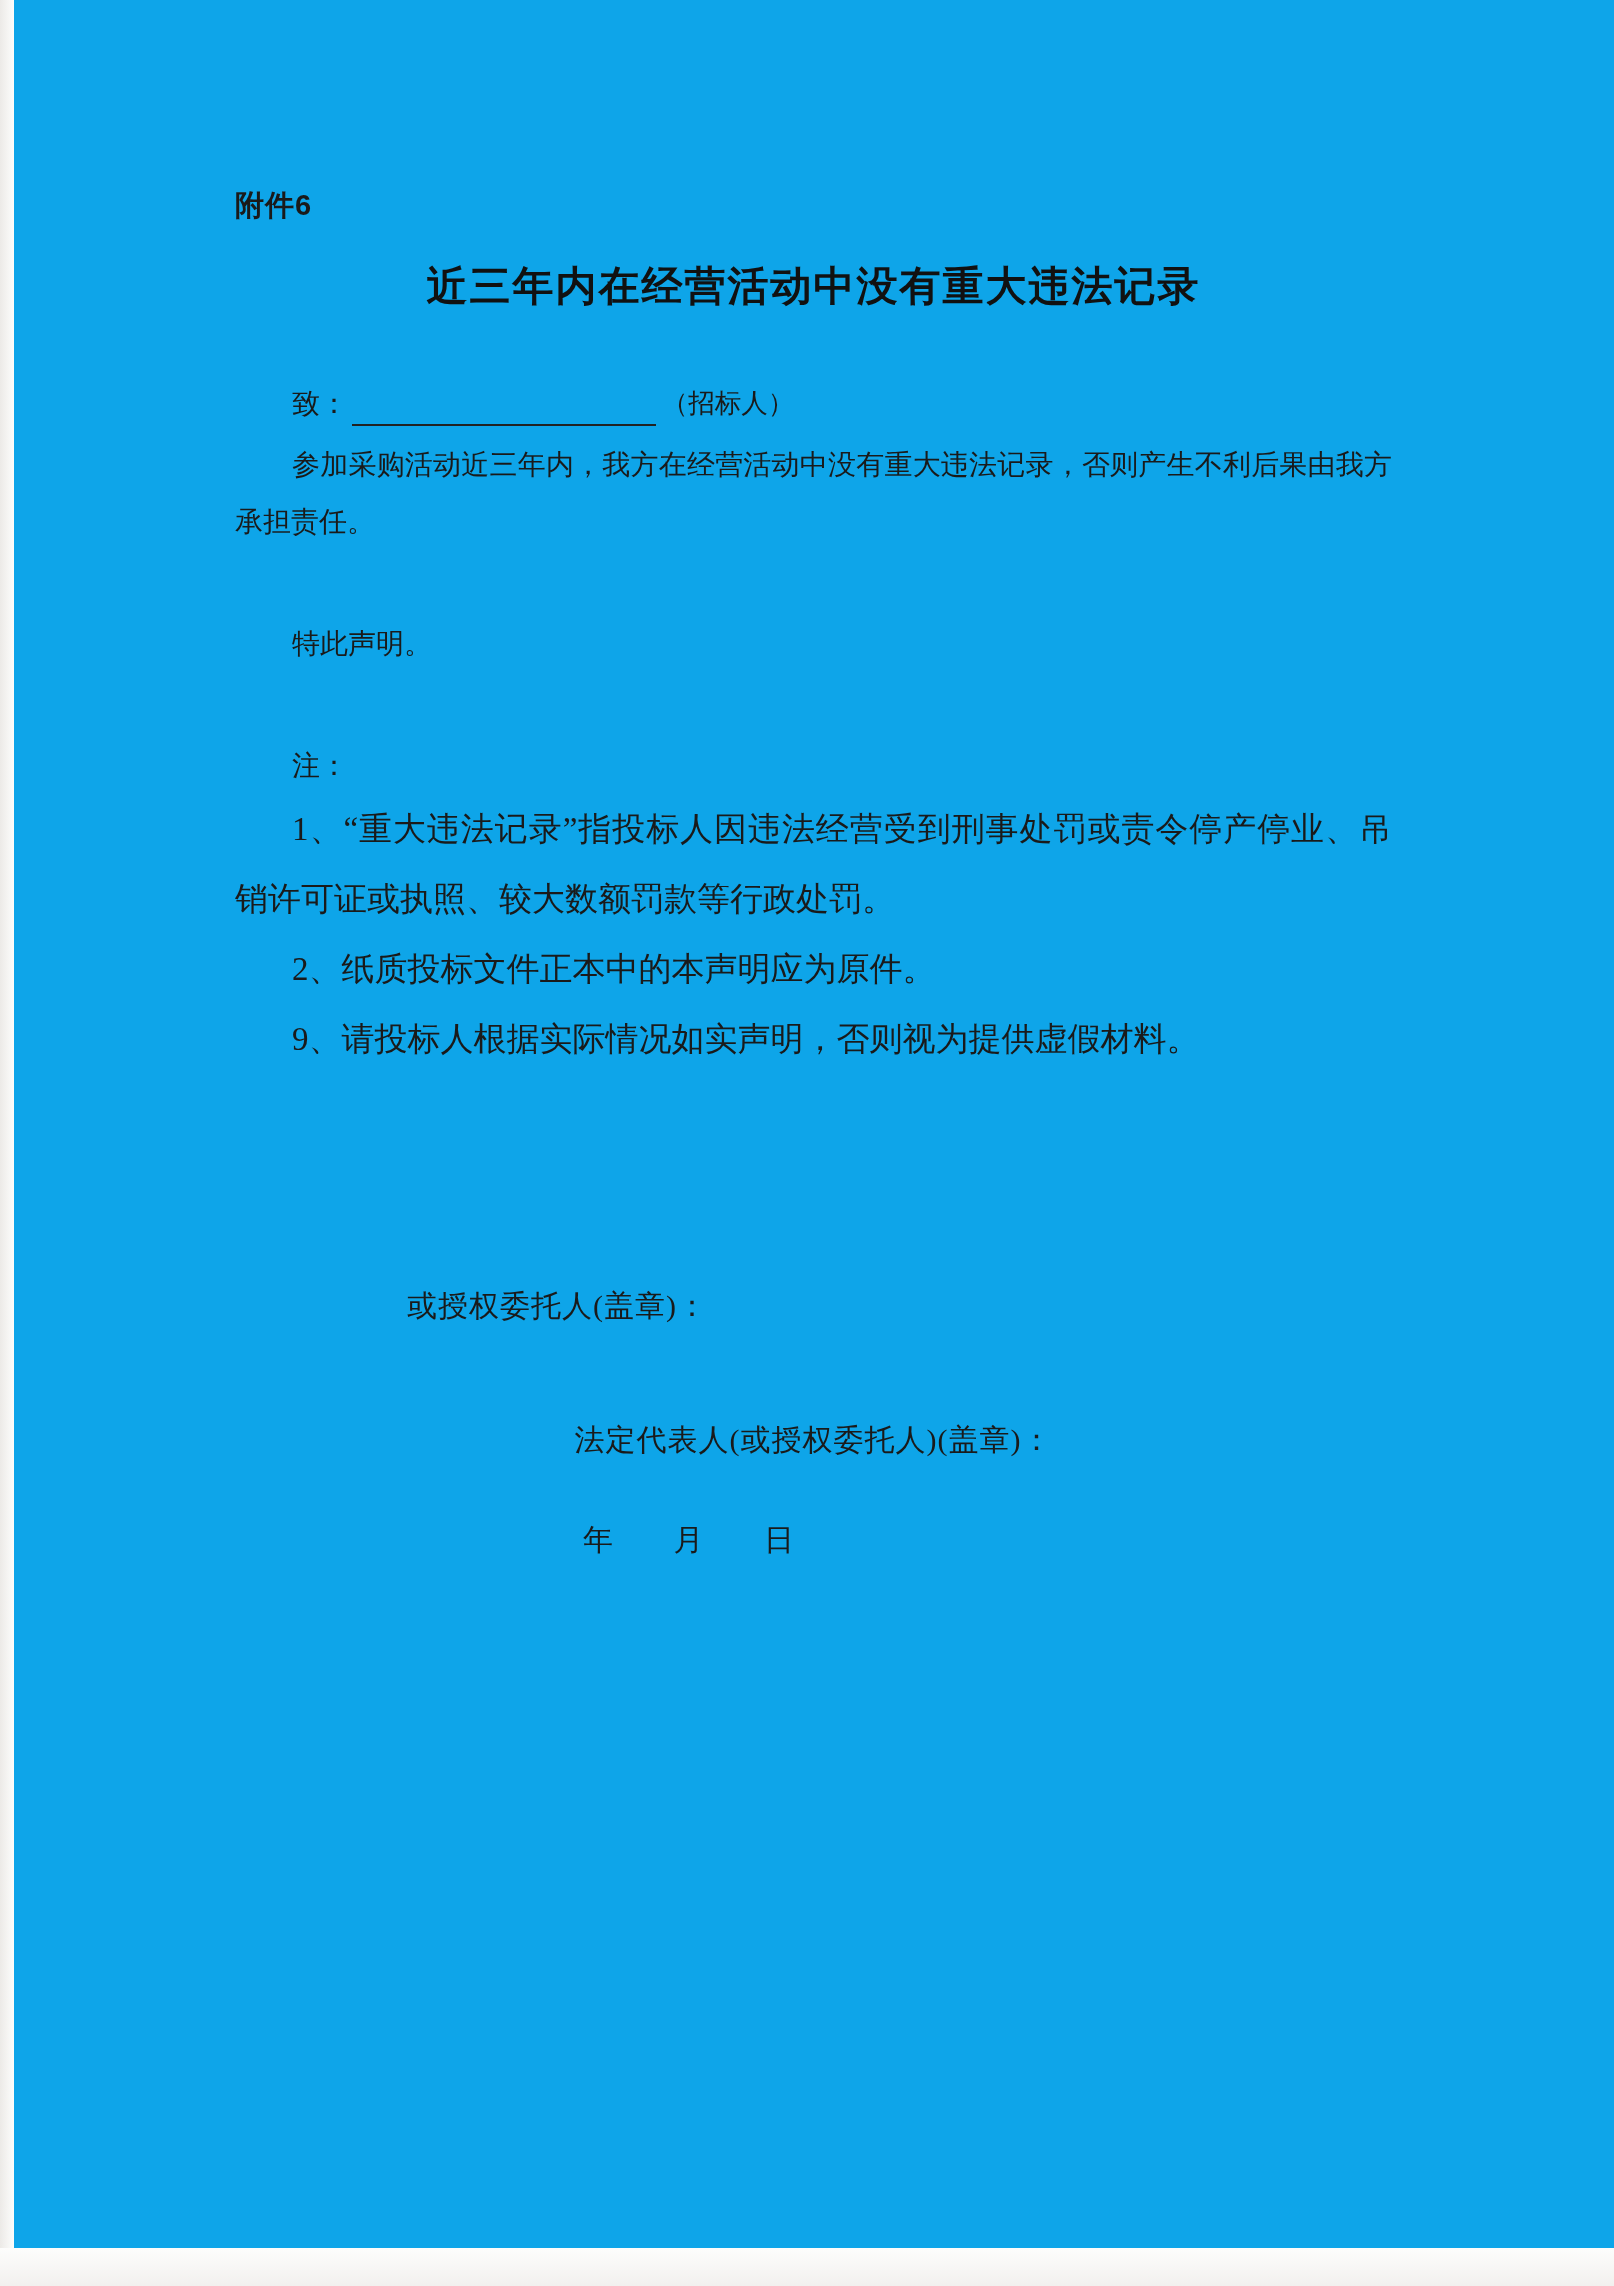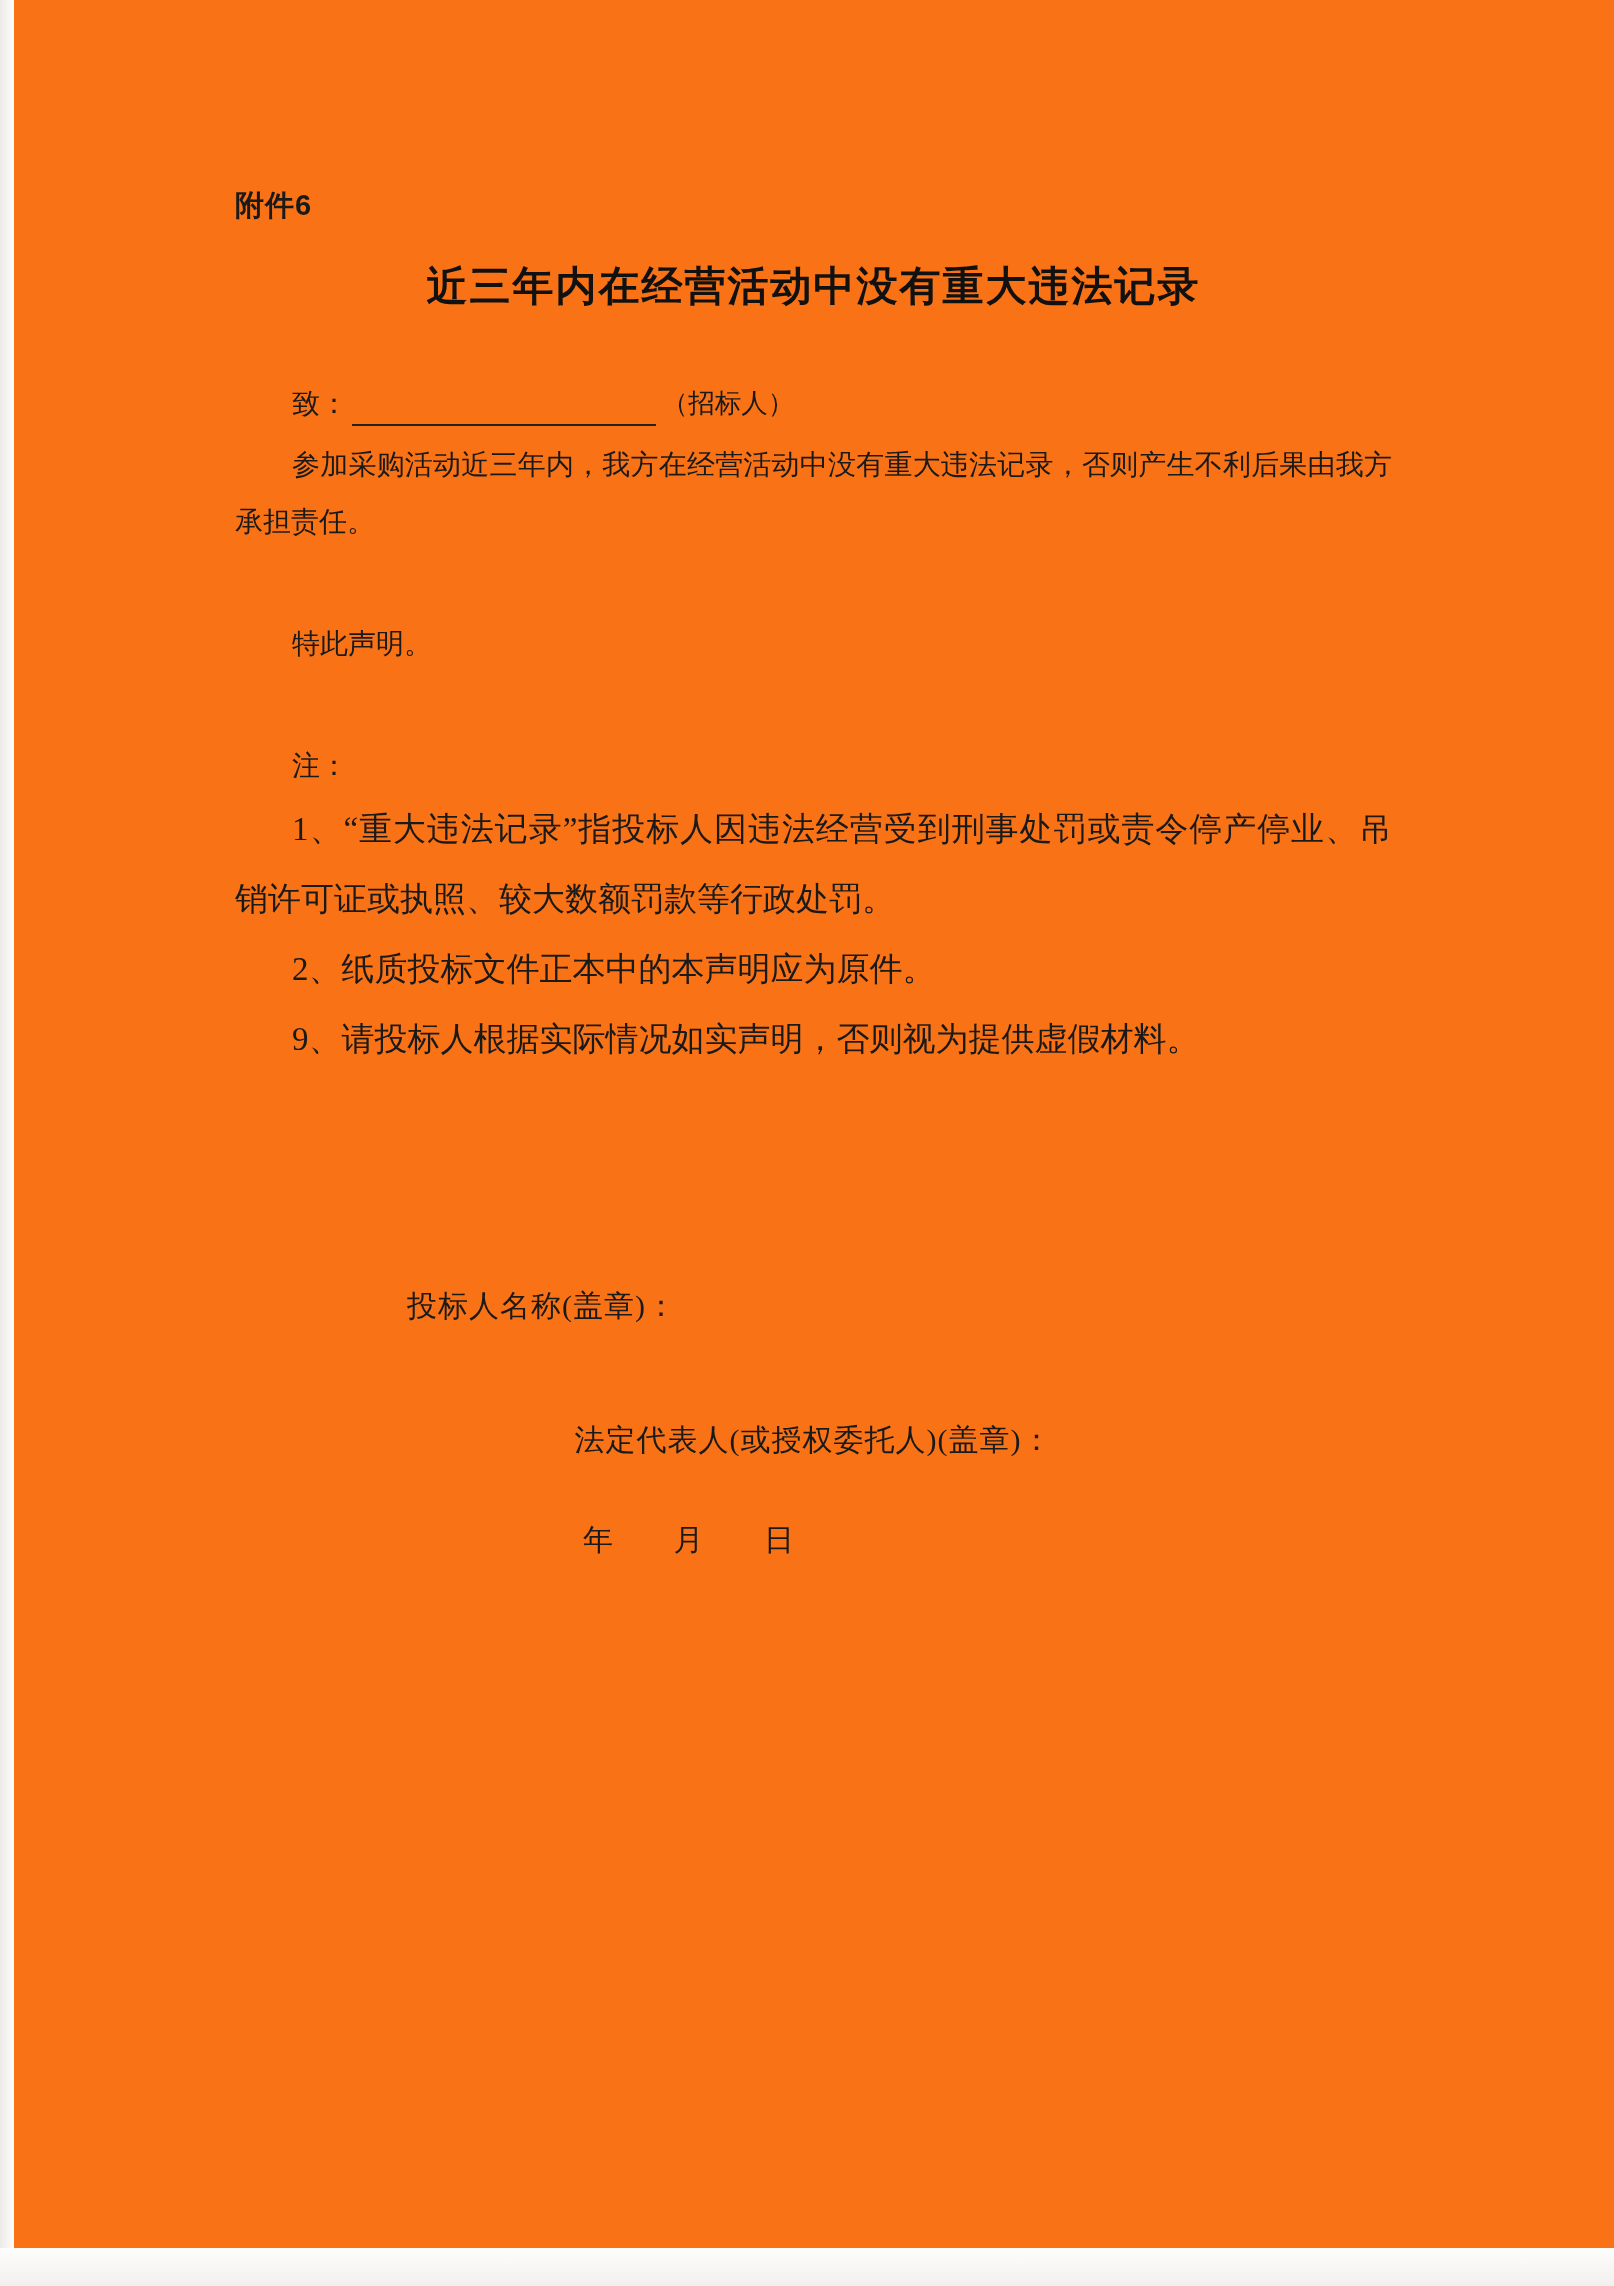--- a/index.html
+++ b/index.html
@@ -13,21 +13,21 @@
     font-family: "Liberation Serif", "DejaVu Serif", serif;
     color: #1a1a1a;
     position: relative;
     overflow: hidden;
   }
   .page {
     position: absolute;
     top: 0; left: 0;
     width: 1614px;
     height: 2287px;
-    background: #f97316;
+    background: #0ea5e9;
   }
   
   .scan-edge-left {
     position: absolute;
     top: 0; left: 0;
     width: 13.7px; height: 2287px;
     background: linear-gradient(to right, #eceae7, #fdfdfc);
   }
   .scan-edge-bottom {
     position: absolute;
@@ -172,21 +172,21 @@
 
       <div class="note-item">1、“重大违法记录”指投标人因违法经营受到刑事处罚或责令停产停业、吊销许可证或执照、较大数额罚款等行政处罚。</div>
 
       <div class="note-item">2、纸质投标文件正本中的本声明应为原件。</div>
 
       <div class="note-item">9、请投标人根据实际情况如实声明，否则视为提供虚假材料。</div>
     </div>
   </div>
 
   <div class="sign-block">
-    <div class="sign-bidder">投标人名称(盖章)：</div>
+    <div class="sign-bidder">或授权委托人(盖章)：</div>
 
     <div class="sign-legal">法定代表人(或授权委托人)(盖章)：</div>
 
     <div class="sign-date">
       <span>年</span>
       <span>月</span>
       <span>日</span>
     </div>
   </div>
 </div>

